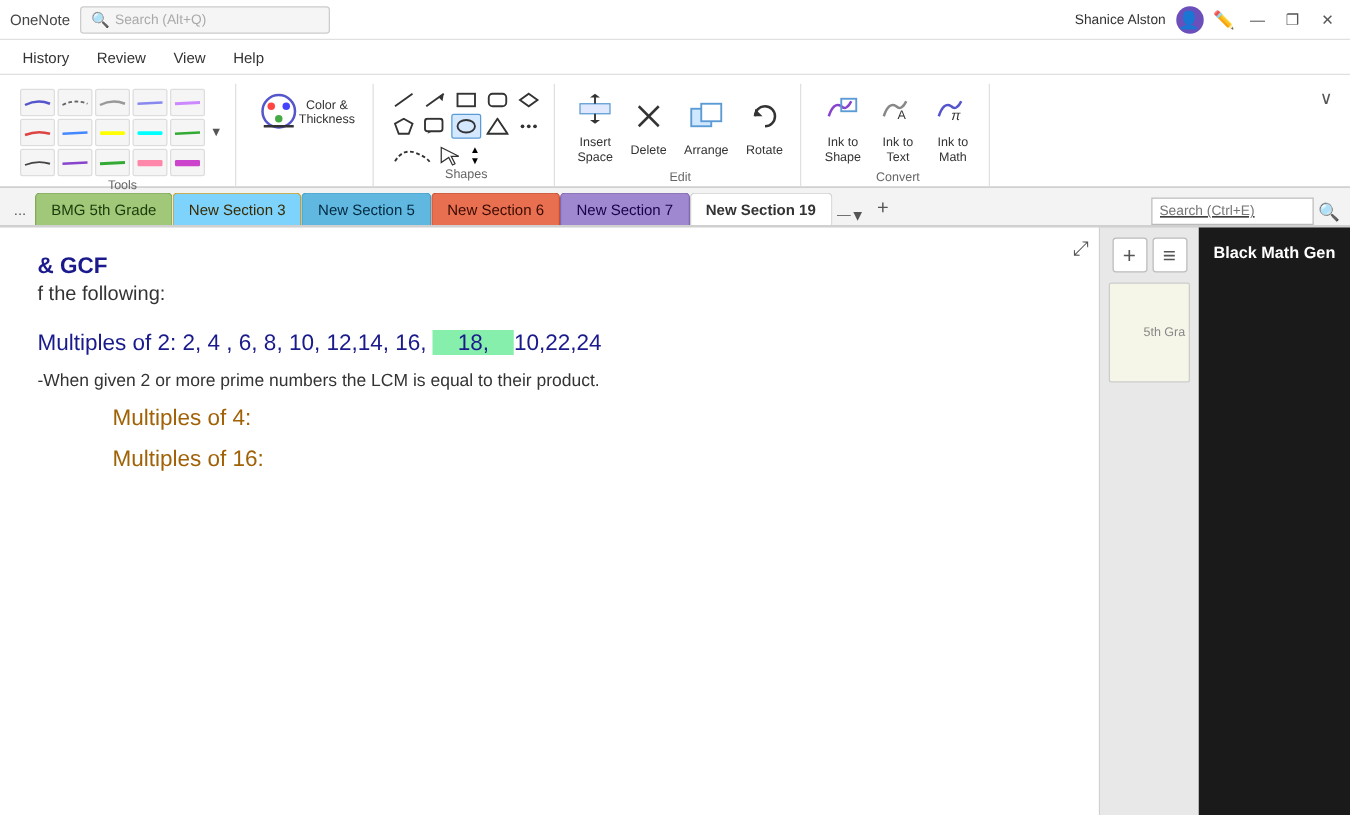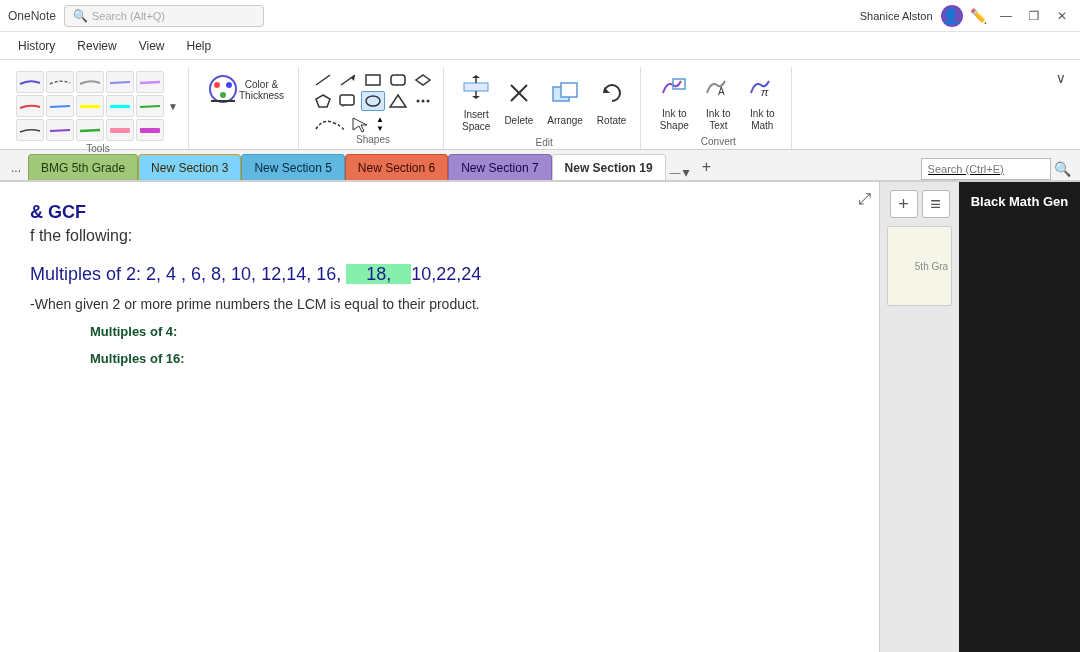--- a/index.html
+++ b/index.html
@@ -147,21 +147,21 @@
     .expand-btn { position: absolute; top: 8px; right: 8px; cursor: pointer; color: #555; font-size: 16px; }
 
     .section-title { font-size: 18px; font-weight: bold; color: #1a1a8c; margin-bottom: 4px; }
     .section-time { font-size: 11px; color: #888; margin-bottom: 12px; }
     .section-subtitle { font-size: 16px; color: #333; margin-bottom: 16px; }
 
     .math-line { font-size: 18px; color: #1a1a8c; margin-bottom: 6px; line-height: 1.5; }
     .highlight-yellow { background: #86efac; padding: 0 20px; }
     .math-note { font-size: 14px; color: #333; margin: 8px 0; }
 
-    .multiples-label { font-size: 13px; color: #14532d; font-weight: bold; margin: 12px 0 4px 60px; }
+    .multiples-label { font-size: 18px; color: #a16207; font-weight: normal; margin: 12px 0 4px 60px; }
 
     
     .right-panel {
       width: 80px;
       background: #e8e8e8;
       border-left: 1px solid #d0d0d0;
       display: flex;
       flex-direction: column;
       align-items: center;
       padding: 8px 4px;

